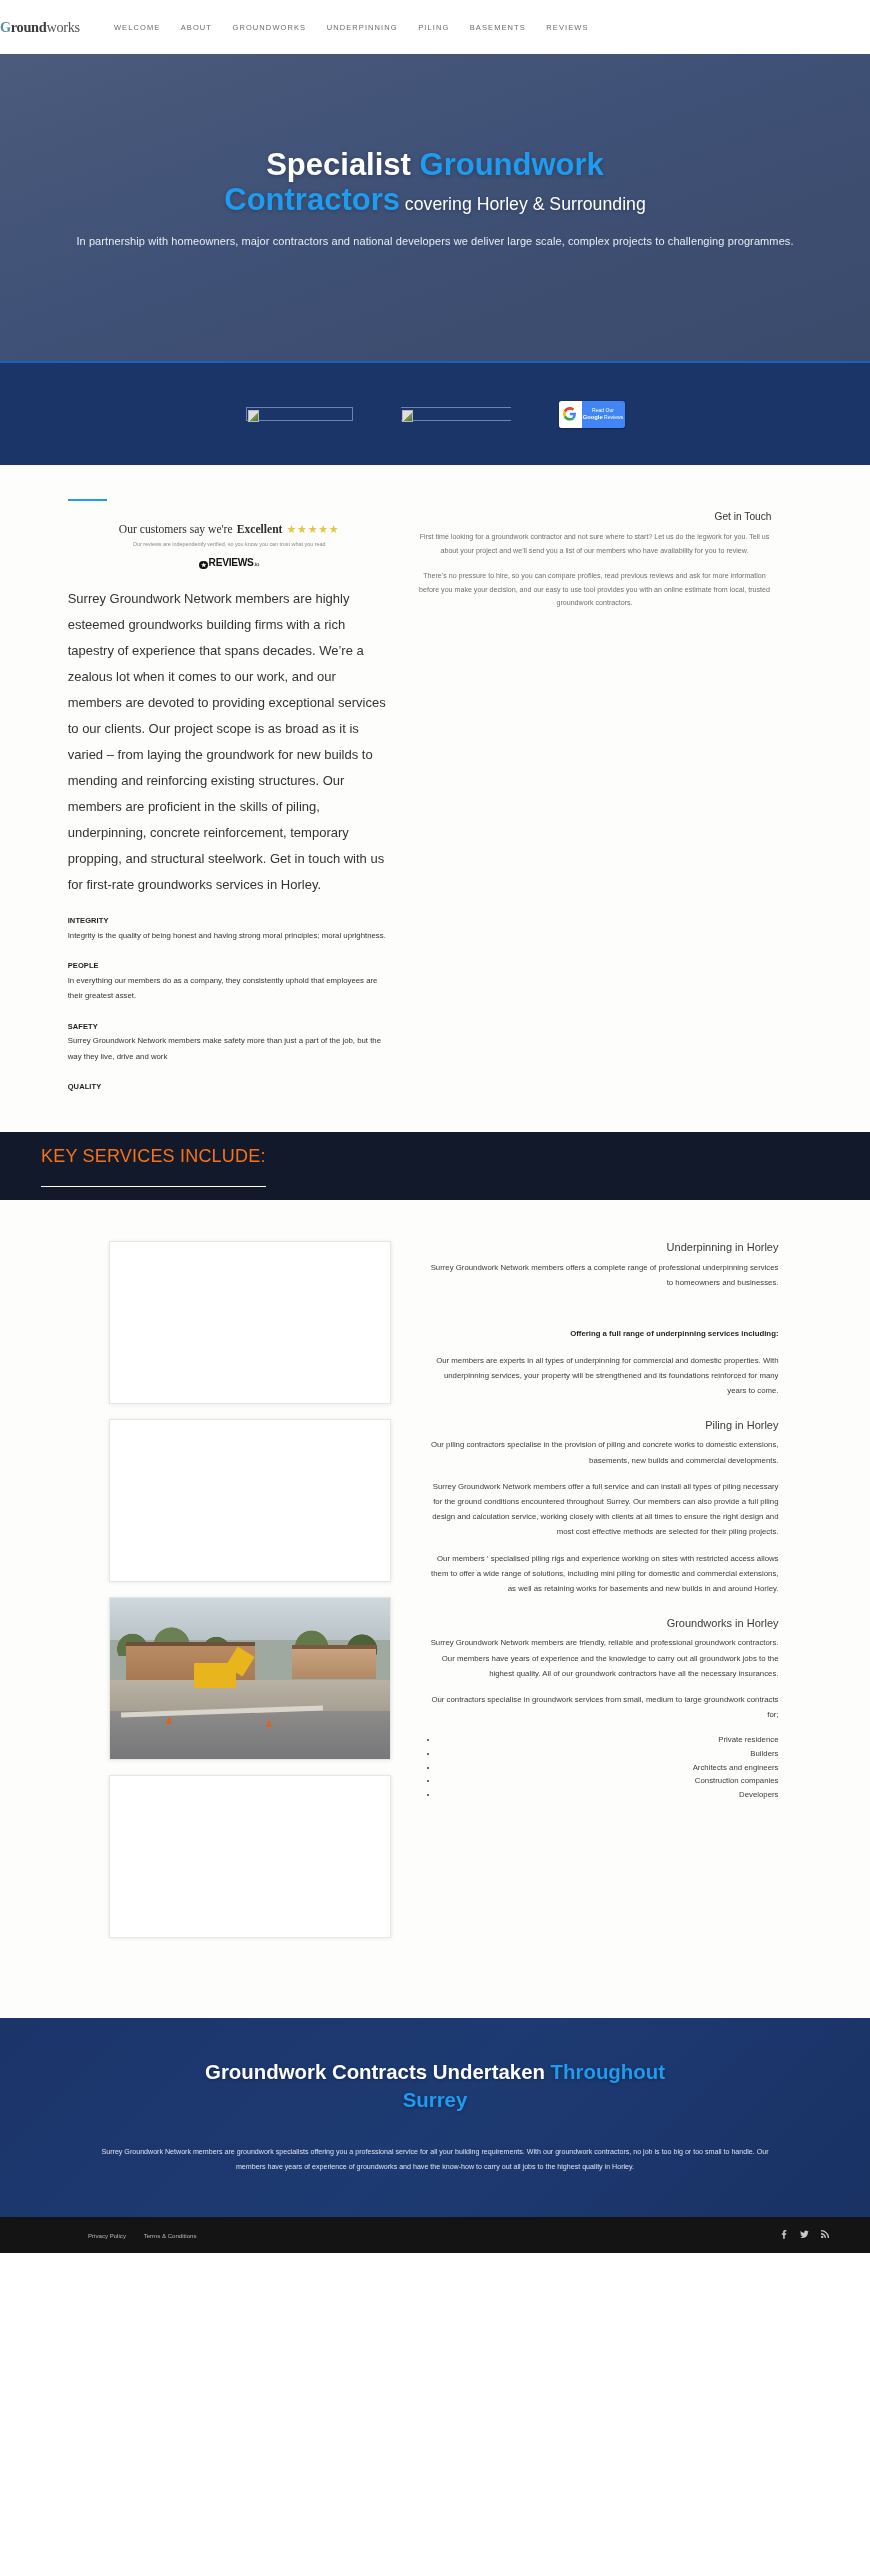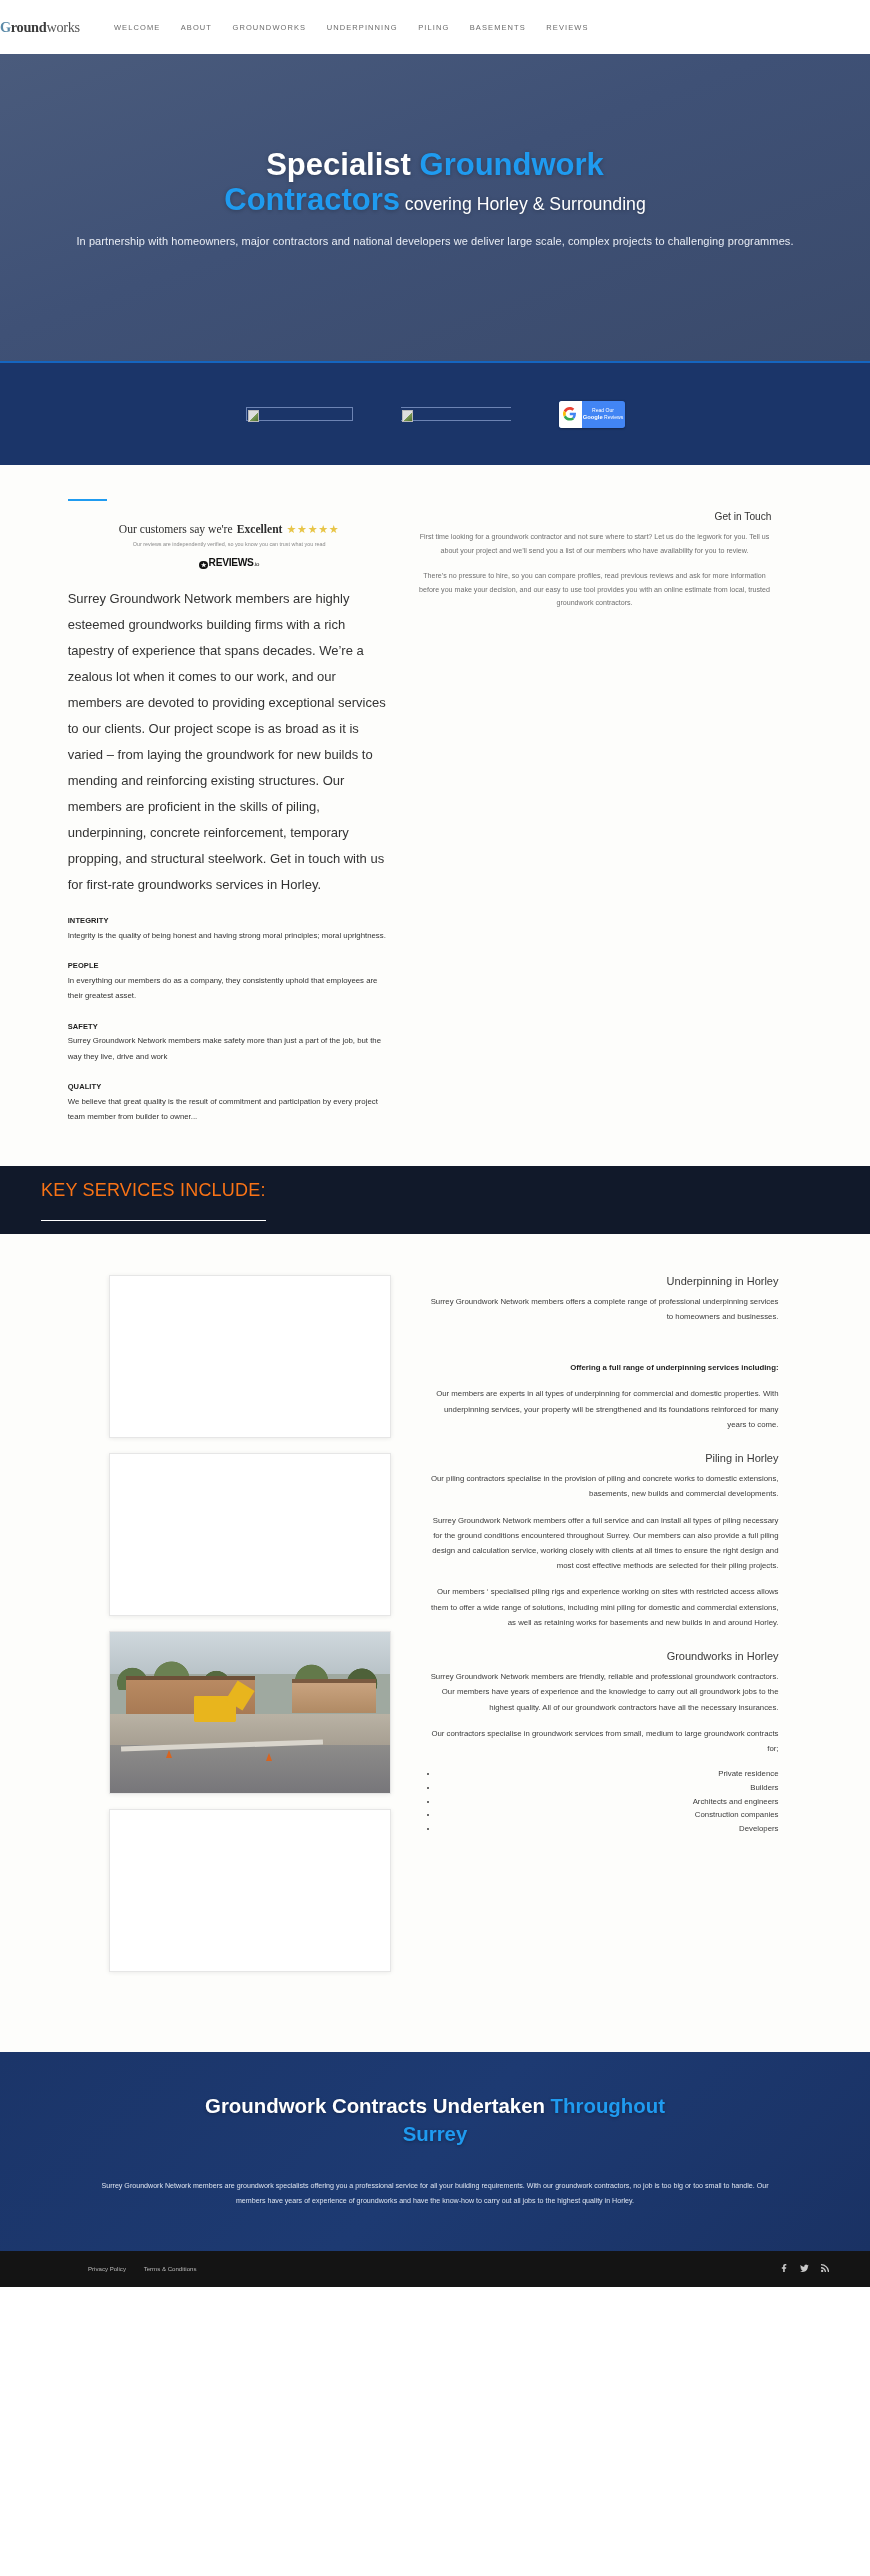--- a/index.html
+++ b/index.html
@@ -447,21 +447,20 @@
       <h4 class="sub-head">INTEGRITY</h4>
       <p class="sub-body">Integrity is the quality of being honest and having strong moral principles; moral uprightness.</p>
 
       <h4 class="sub-head">PEOPLE</h4>
       <p class="sub-body">In everything our members do as a company, they consistently uphold that  employees are their greatest asset.</p>
 
       <h4 class="sub-head">SAFETY</h4>
       <p class="sub-body">Surrey Groundwork Network members make safety more than just a part of the job, but the way they live, drive and work</p>
 
       <h4 class="sub-head">QUALITY</h4>
-      <p class="sub-body">We believe that great quality is the result of commitment and participation by every project team member from builder to owner...</p>
     </div>
 
     <div class="col-right">
       <h3 class="touch-title">Get in Touch</h3>
       <p class="touch-p">First time looking for a groundwork contractor and not sure where to start? Let us do the legwork for you. Tell us about your project and we’ll send you a list of our members who have availability for you to review.</p>
       <p class="touch-p">There’s no pressure to hire, so you can compare profiles, read previous reviews and ask for more information before you make your decision, and our easy to use tool provides you with an online estimate from local, trusted groundwork contractors.</p>
     </div>
   </div>
 </section>
 

